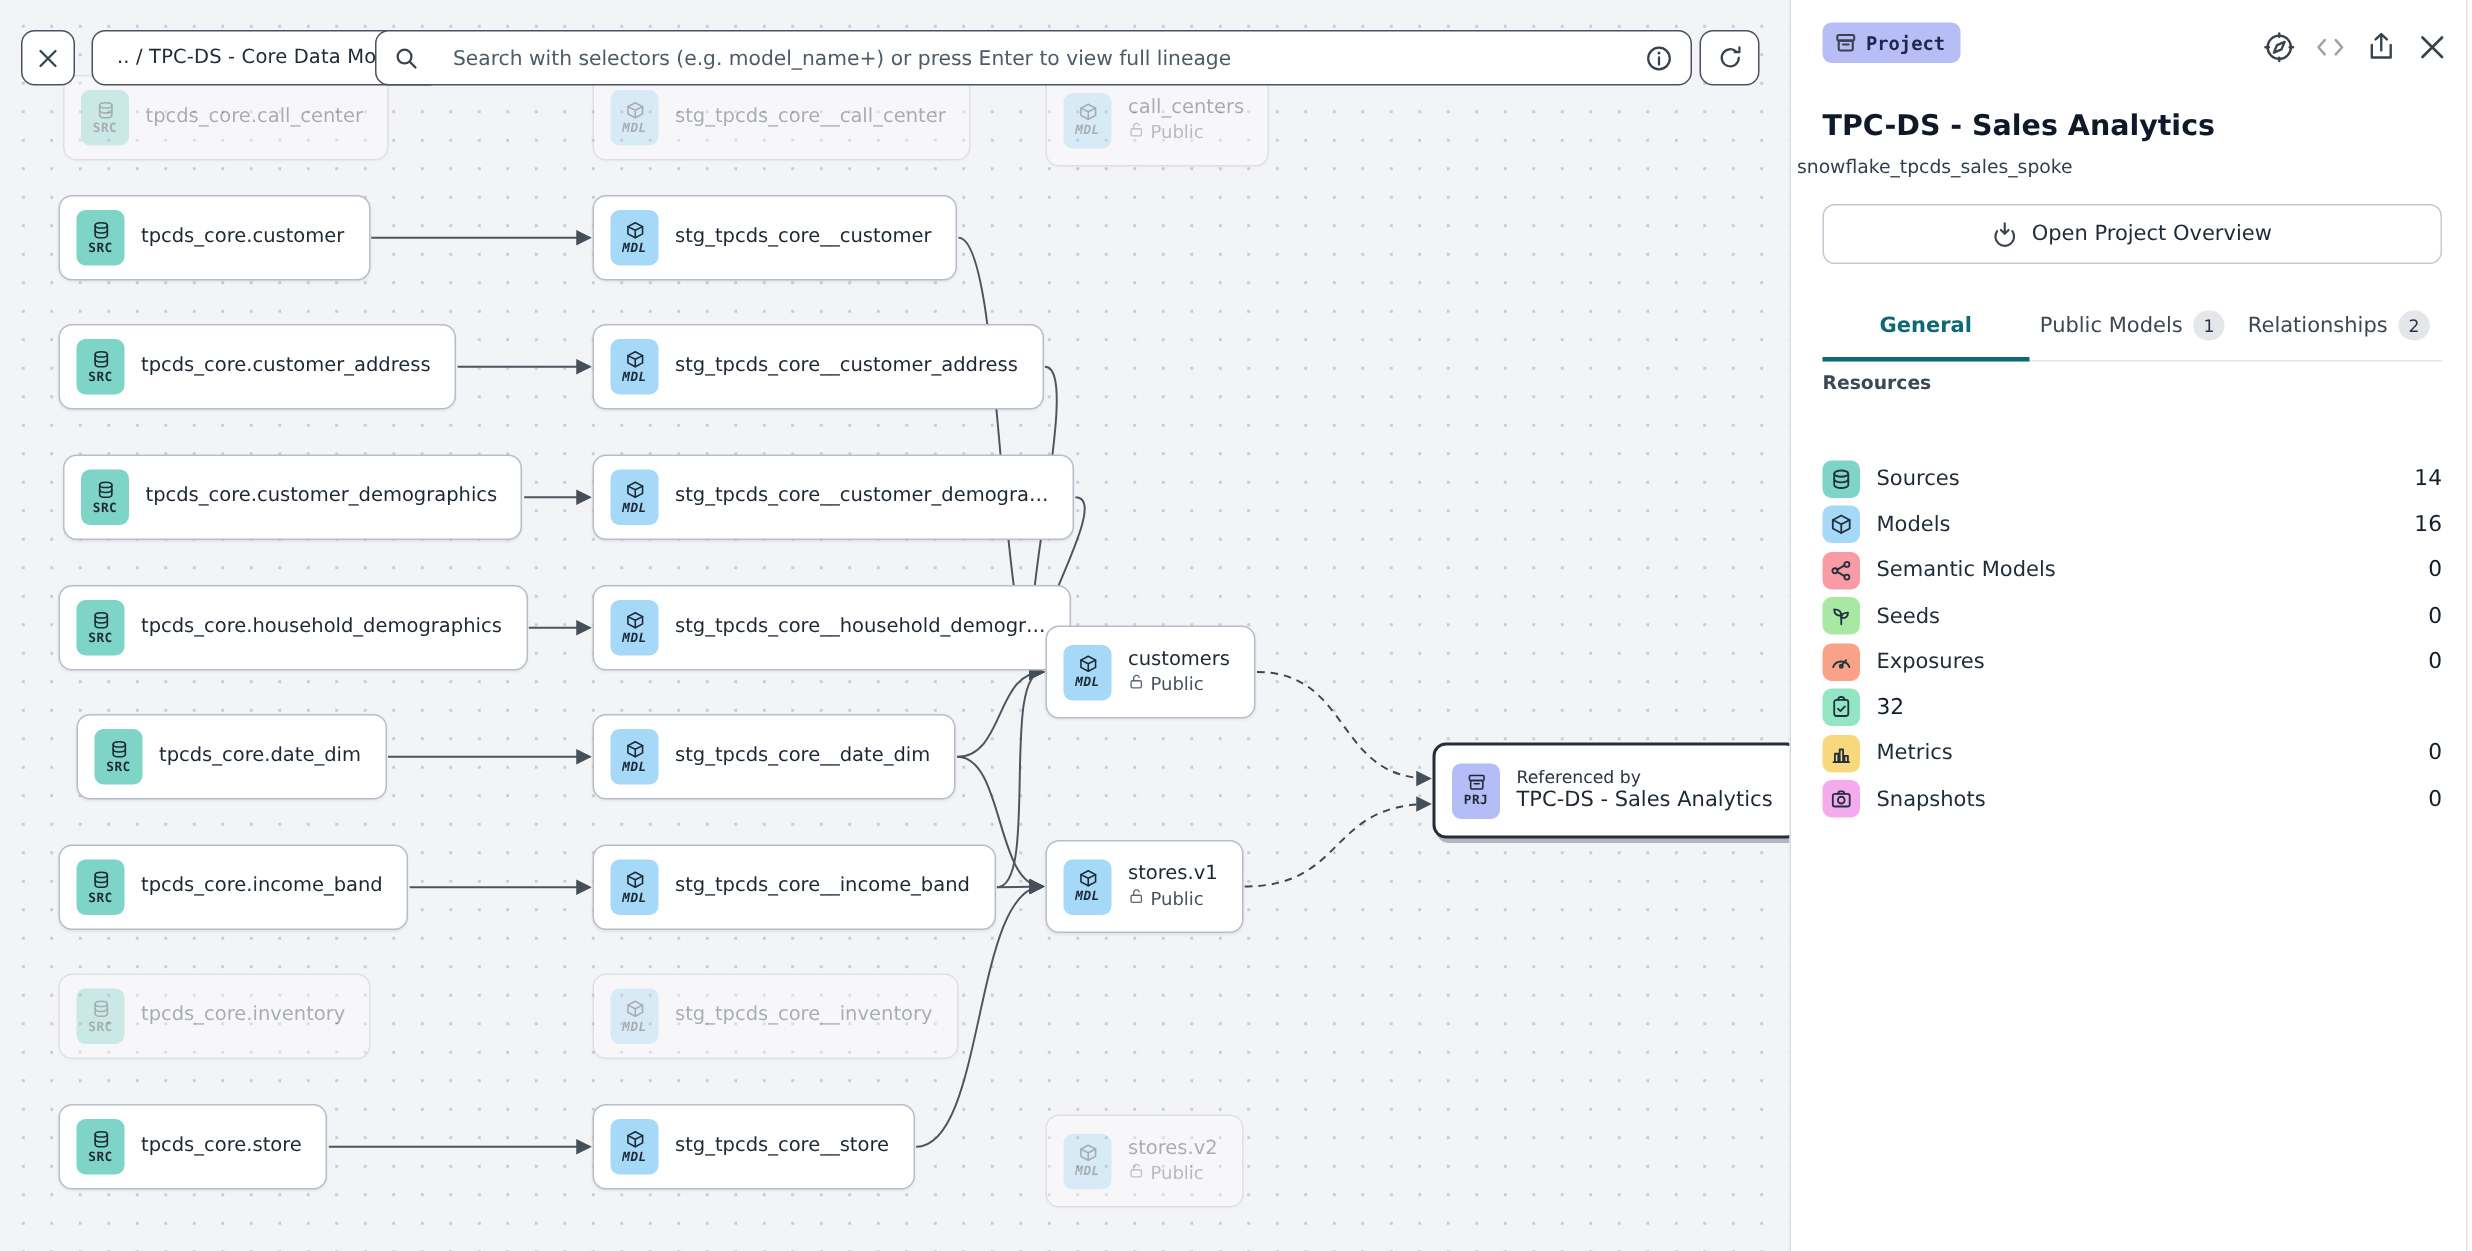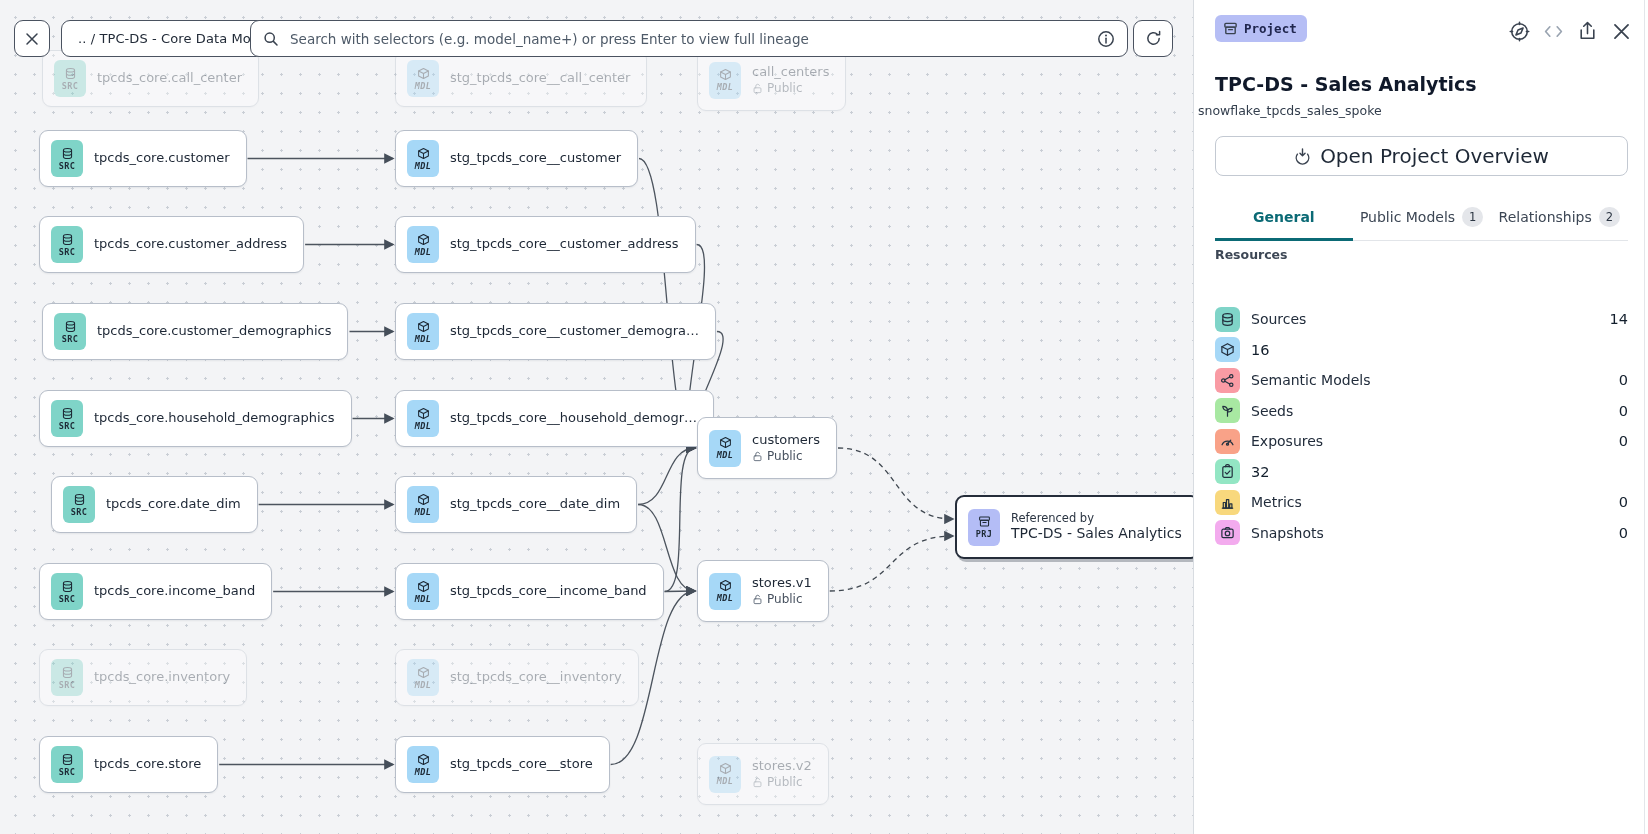--- a/index.html
+++ b/index.html
@@ -13,59 +13,59 @@
     background-size:19px 19px;background-position:6px 8px;}
   #edges{position:absolute;left:0;top:0;z-index:1;}
 
   
   .toolbar{position:absolute;left:0;top:0;width:1193px;height:70px;z-index:6;pointer-events:none;}
   .tbtn,.crumb,.searchbox{pointer-events:auto;position:absolute;top:20px;height:37px;background:#fff;
     border:1px solid #4a5260;border-radius:9px;display:flex;align-items:center;color:#222b38;}
   .tbtn{justify-content:center;}
   #btn-close-lineage{left:14px;width:36px;}
   .crumb{left:61px;padding:0 16px;font-size:13px;letter-spacing:.1px;}
-  .searchbox{left:250px;width:878px;padding:0 12px;gap:9px;}
+  .searchbox{left:250px;width:878px;padding:0 12px;gap:21px;}
   .searchbox input{flex:1;border:none;outline:none;font-size:13.5px;color:#2a3442;background:transparent;}
   .searchbox input::placeholder{color:#4e5a68;}
   #btn-refresh{left:1133px;width:40px;}
   .icon-stroke{stroke:#39424f;fill:none;stroke-width:1.5;stroke-linecap:round;stroke-linejoin:round;}
 
   
   .node{position:absolute;z-index:2;background:#fff;border:1px solid #b7bec9;border-radius:9px;
     display:flex;align-items:center;gap:11px;padding:0 16px 0 11px;height:57px;
     box-shadow:0 1px 2px rgba(20,30,45,.07);white-space:nowrap;}
   .node--two{height:62px;}
   .node--faded{opacity:.35;}
   .node--selected{border:2px solid #252d3a;box-shadow:2px 3px 0 rgba(37,45,58,.30);height:64px;}
   .nbadge{flex:0 0 auto;width:32px;height:37px;border-radius:6px;display:flex;flex-direction:column;
     align-items:center;justify-content:center;gap:1px;}
   .nbadge .blab{font-family:"DejaVu Sans Mono","Liberation Mono",monospace;font-size:8.5px;font-weight:bold;color:#1d2a36;letter-spacing:.3px;}
   .nbadge--SRC{background:#7fd4c8;}
   .nbadge--MDL{background:#a6d8f7;font-style:italic;}
   .nbadge--PRJ{background:#b4bdf6;}
   .ntext{display:flex;flex-direction:column;justify-content:center;line-height:1.25;}
   .ntitle{font-size:13px;color:#1d2735;}
-  .nsub{display:flex;align-items:center;gap:4px;font-size:12px;color:#47515f;}
+  .nsub{display:flex;align-items:flex-start;gap:4px;font-size:12px;color:#47515f;}
   .npre{font-size:11.5px;color:#2a3442;}
   .node--selected .ntitle{font-size:14px;}
 
   
   #panel{position:absolute;left:1193px;top:0;width:455px;height:834px;background:#fff;
     border-left:1px solid #d8dce1;z-index:10;}
   .scrollrail{position:absolute;right:3px;top:0;width:1px;height:834px;background:#e3e6ea;}
   .chip{position:absolute;left:21px;top:15px;height:27px;padding:0 10px 0 8px;border-radius:6px;
     background:#b6bef5;display:flex;align-items:center;gap:6px;text-align:right;}
   .chip span{font-family:"DejaVu Sans Mono","Liberation Mono",monospace;font-size:12.5px;font-weight:bold;color:#20264e;}
   .panel-icons{position:absolute;right:16px;top:21px;display:flex;gap:13px;align-items:center;}
   .pibtn{width:21px;height:21px;display:flex;align-items:center;justify-content:center;cursor:pointer;}
   .ptitle{position:absolute;left:21px;top:73px;font-size:19px;font-weight:bold;color:#10192a;}
   .psub{position:absolute;left:4px;top:103px;font-size:12.5px;color:#323d4c;}
   .overview-btn{position:absolute;left:21px;top:136px;width:413px;height:40px;background:#fff;
     border:1px solid #c3c9d2;border-radius:8px;display:flex;align-items:center;justify-content:center;
-    gap:9px;font-size:20px;color:#1e2836;cursor:pointer;}
+    gap:9px;font-size:14px;color:#1e2836;cursor:pointer;}
   .tabs{position:absolute;left:21px;top:200px;width:413px;display:flex;border-bottom:1px solid #e2e5e9;}
   .tab{flex:1;display:flex;align-items:center;justify-content:center;gap:7px;padding:7px 0 11px;
     font-size:14px;color:#3c4654;cursor:pointer;border-bottom:3px solid transparent;margin-bottom:-1px;}
   .tab--active{color:#0b6a75;font-weight:bold;border-bottom-color:#0b6a75;}
   .tab .tbadge{min-width:21px;height:20px;border-radius:10px;background:#e4e6ea;color:#2c3643;
     font-size:11.5px;display:flex;align-items:center;justify-content:center;padding:0 6px;}
   .res-label{position:absolute;left:21px;top:247px;font-size:12.5px;font-weight:bold;color:#3d4755;}
   .res-list{position:absolute;left:21px;top:271px;width:413px;margin-top:33px;}
   .res-row{display:flex;align-items:center;height:30.5px;gap:11px;}
   .res-icon{width:25px;height:25px;border-radius:6px;display:flex;align-items:center;justify-content:center;flex:0 0 auto;}
@@ -583,20 +583,21 @@
         </div>
         <div class="res-row">
           <span class="res-icon" style="background:#a6d8f7">
             <svg width="15" height="15" viewBox="0 0 16 16" style="flex:0 0 auto">
               <g fill="none" stroke="#23313f" stroke-width="1.3" stroke-linecap="round" stroke-linejoin="round">
                 <path d="M8 1.8 L14 5 V11 L8 14.2 L2 11 V5 Z"></path>
                 <path d="M2 5 L8 8 L14 5 M8 8 V14.2"></path>
               </g>
             </svg>
           </span>
+          <span class="res-name">Models</span>
           <span class="res-count">16</span>
         </div>
         <div class="res-row">
           <span class="res-icon" style="background:#f99ba4">
             <svg width="15" height="15" viewBox="0 0 16 16" style="flex:0 0 auto">
               <g fill="none" stroke="#23313f" stroke-width="1.3" stroke-linecap="round" stroke-linejoin="round">
                 <circle cx="3.5" cy="8" r="1.8"></circle>
                 <circle cx="12" cy="3.5" r="1.8"></circle>
                 <circle cx="12" cy="12.5" r="1.8"></circle>
                 <path d="M5.2 7.2 L10.3 4.2 M5.2 8.8 L10.3 11.8"></path>

